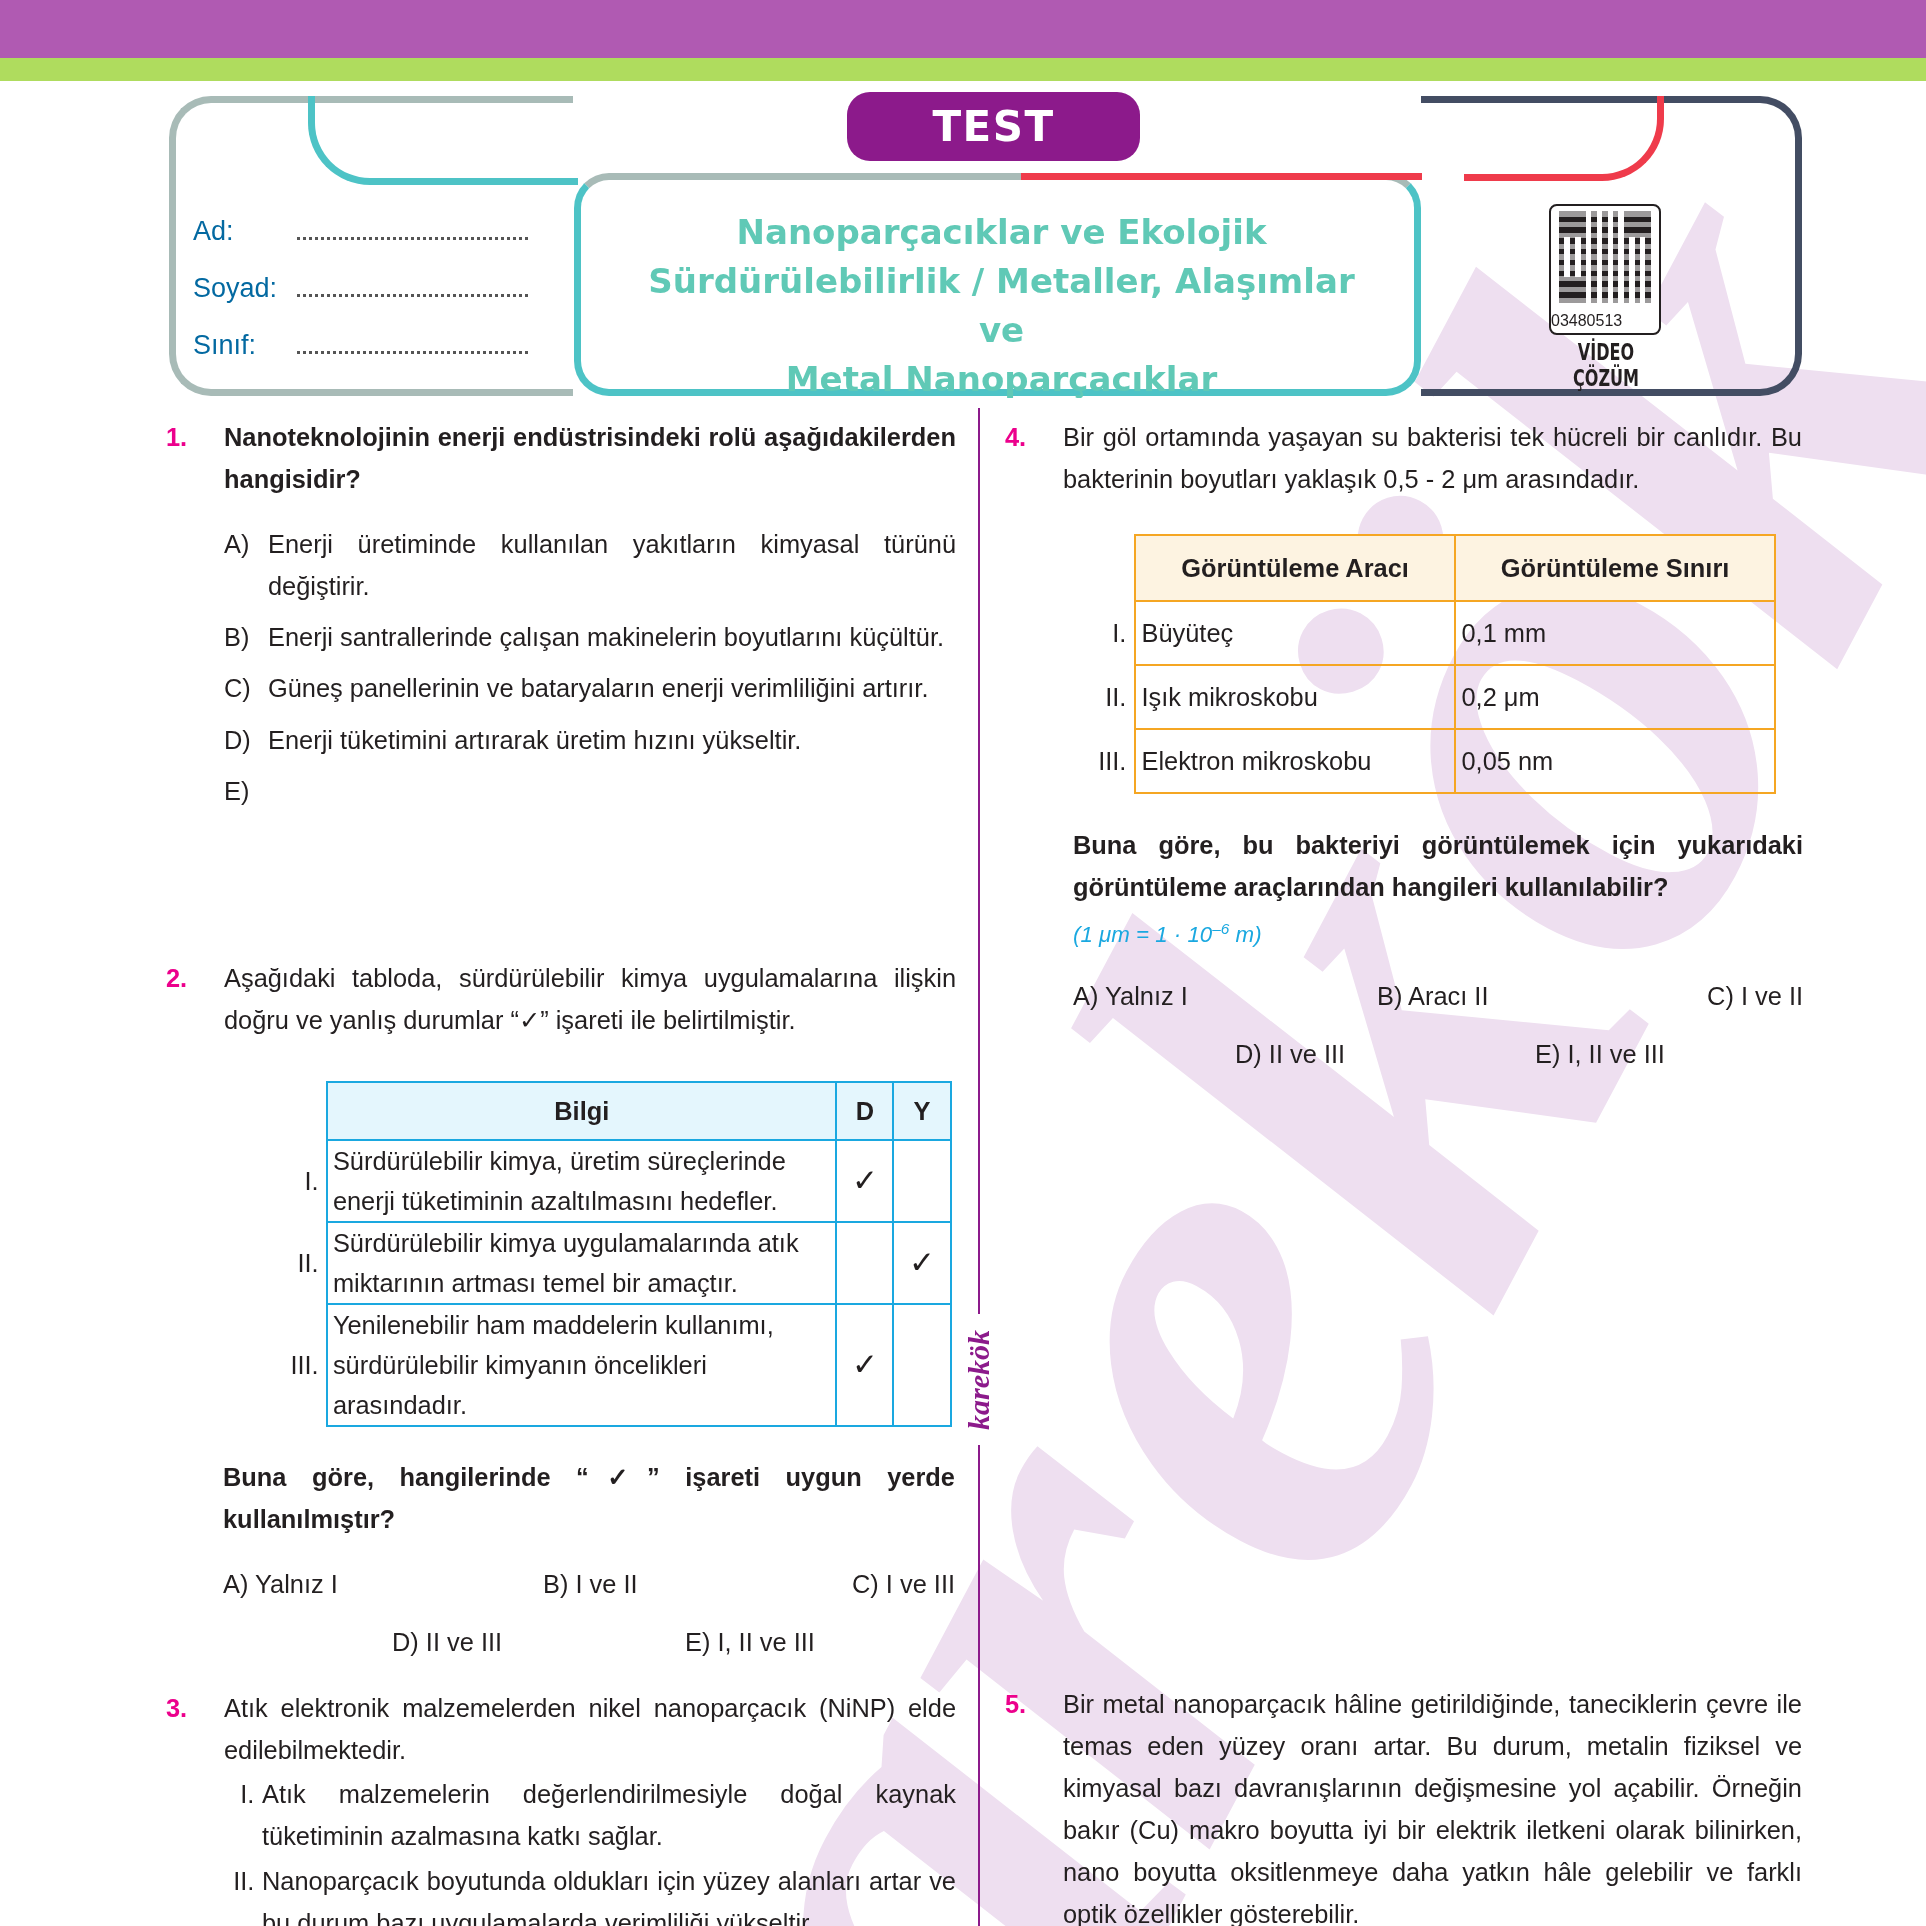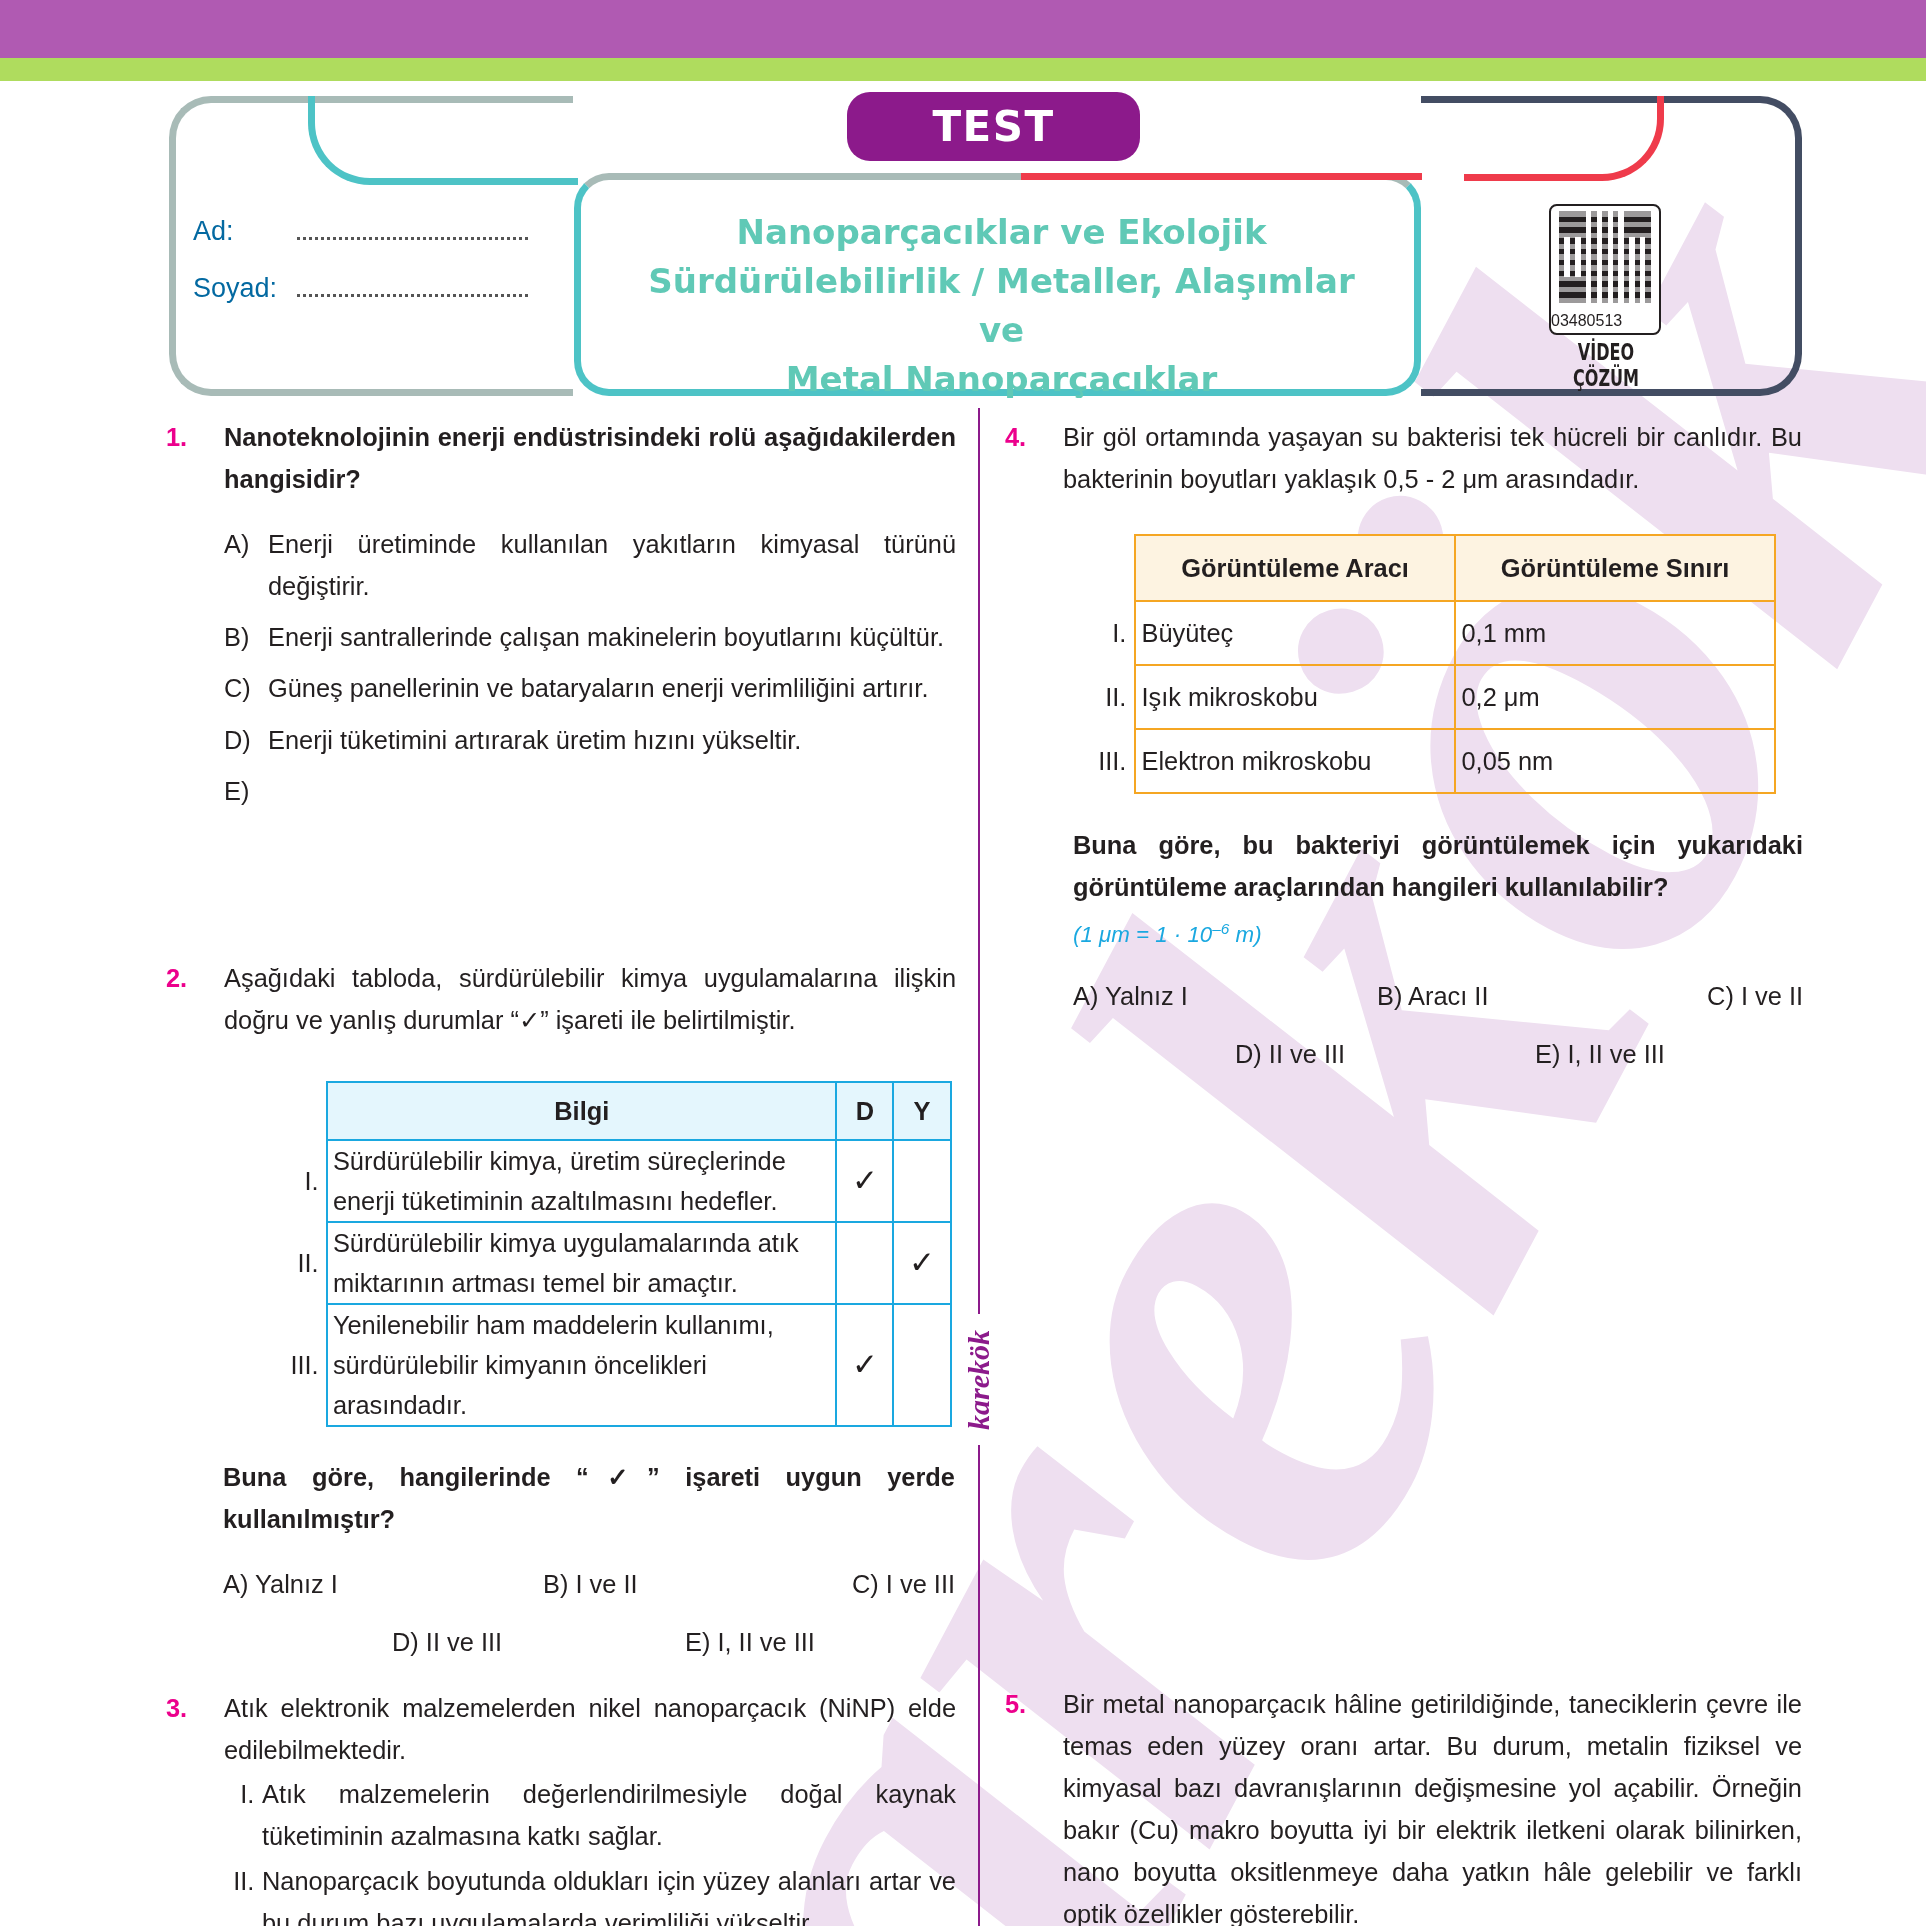--- a/index.html
+++ b/index.html
@@ -89,20 +89,24 @@
 
 <div class="abs form">
   <div class="form-row">
     <span class="lbl">Ad:</span>
     <span class="dots"></span>
   </div>
   <div class="form-row">
     <span class="lbl">Soyad:</span>
     <span class="dots"></span>
   </div>
+  <div class="form-row">
+    <span class="lbl">Sınıf:</span>
+    <span class="dots"></span>
+  </div>
 </div>
 
 <div class="abs title">
   <div>Nanoparçacıklar ve Ekolojik</div>
   <div>Sürdürülebilirlik / Metaller, Alaşımlar ve</div>
   <div>Metal Nanoparçacıklar</div>
 </div>
 
 <div class="abs qr">
   <div class="qr-grid"></div>

